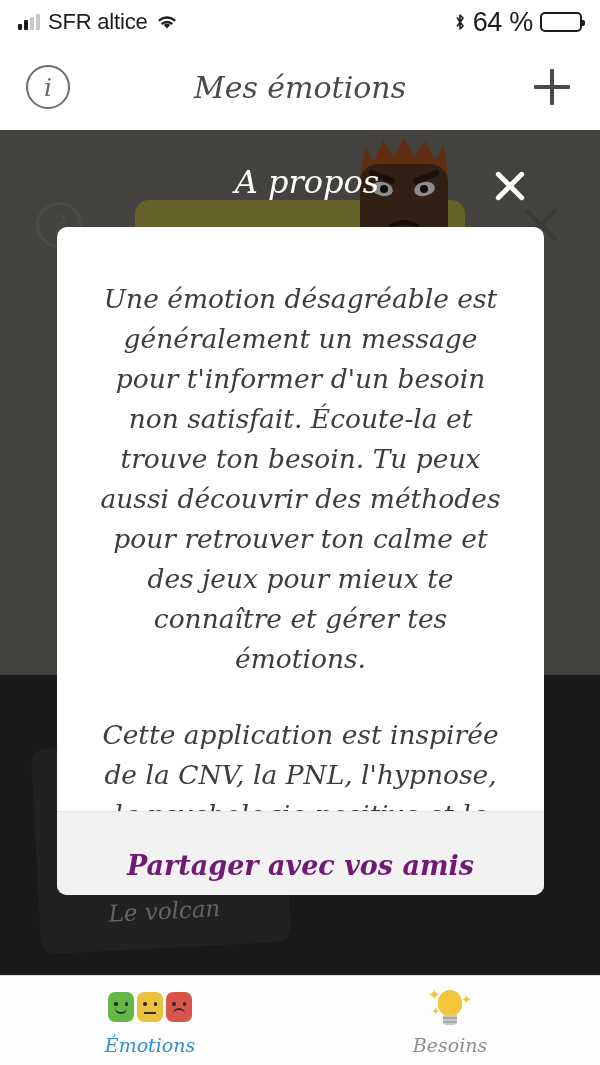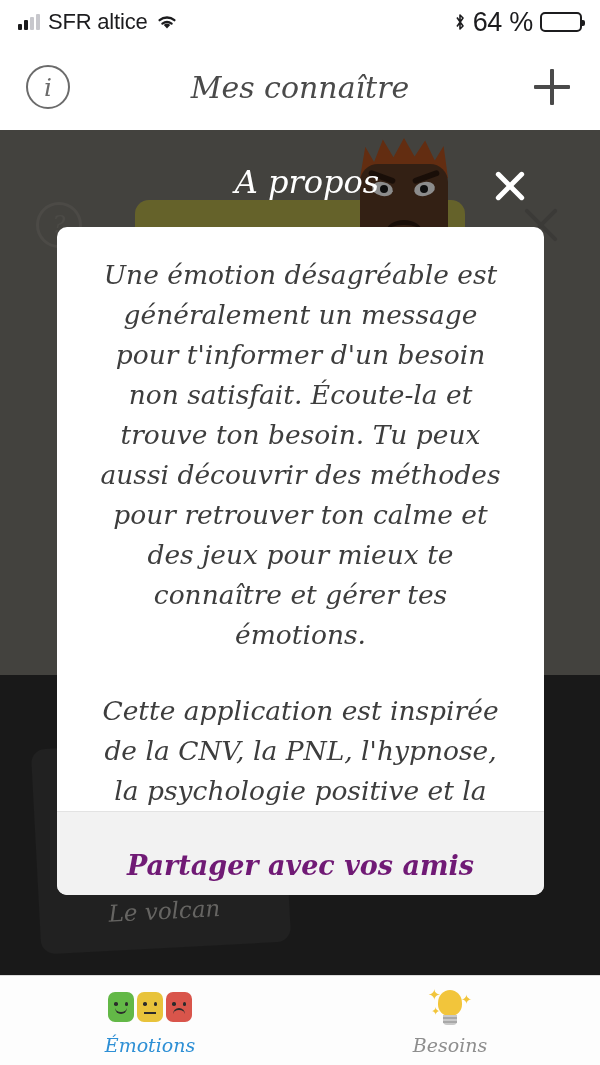--- a/index.html
+++ b/index.html
@@ -341,20 +341,21 @@
     overflow: hidden;
     padding: 28px 34px 0 34px;
   }
   .modal-body p {
     font-family: "DejaVu Serif", serif;
     font-style: italic;
     font-size: 26.5px;
     line-height: 40px;
     color: #3d3d3d;
     text-align: center;
+    margin-top: 24px;
   }
   .modal-body p + p { margin-top: 36px; }
   .modal-footer {
     flex: 0 0 auto;
     height: 84px;
     background: #f2f2f2;
     border-top: 1px solid #e3e3e3;
     display: flex;
     align-items: center;
     justify-content: center;
@@ -490,21 +491,21 @@
       <span class="battery">
         <span class="battery-fill" style="width:64%"></span>
       </span>
     </div>
   </div>
 
   <div class="nav-bar">
     <div class="info-btn">
       <span>i</span>
     </div>
-    <div class="nav-title">Mes connaître</div>
+    <div class="nav-title">Mes émotions</div>
     <div class="plus-btn"></div>
   </div>
 
   <div class="content">
     <div class="band-top"></div>
     <div class="band-bottom"></div>
 
     <div class="help-btn">
       <span>?</span>
     </div>

